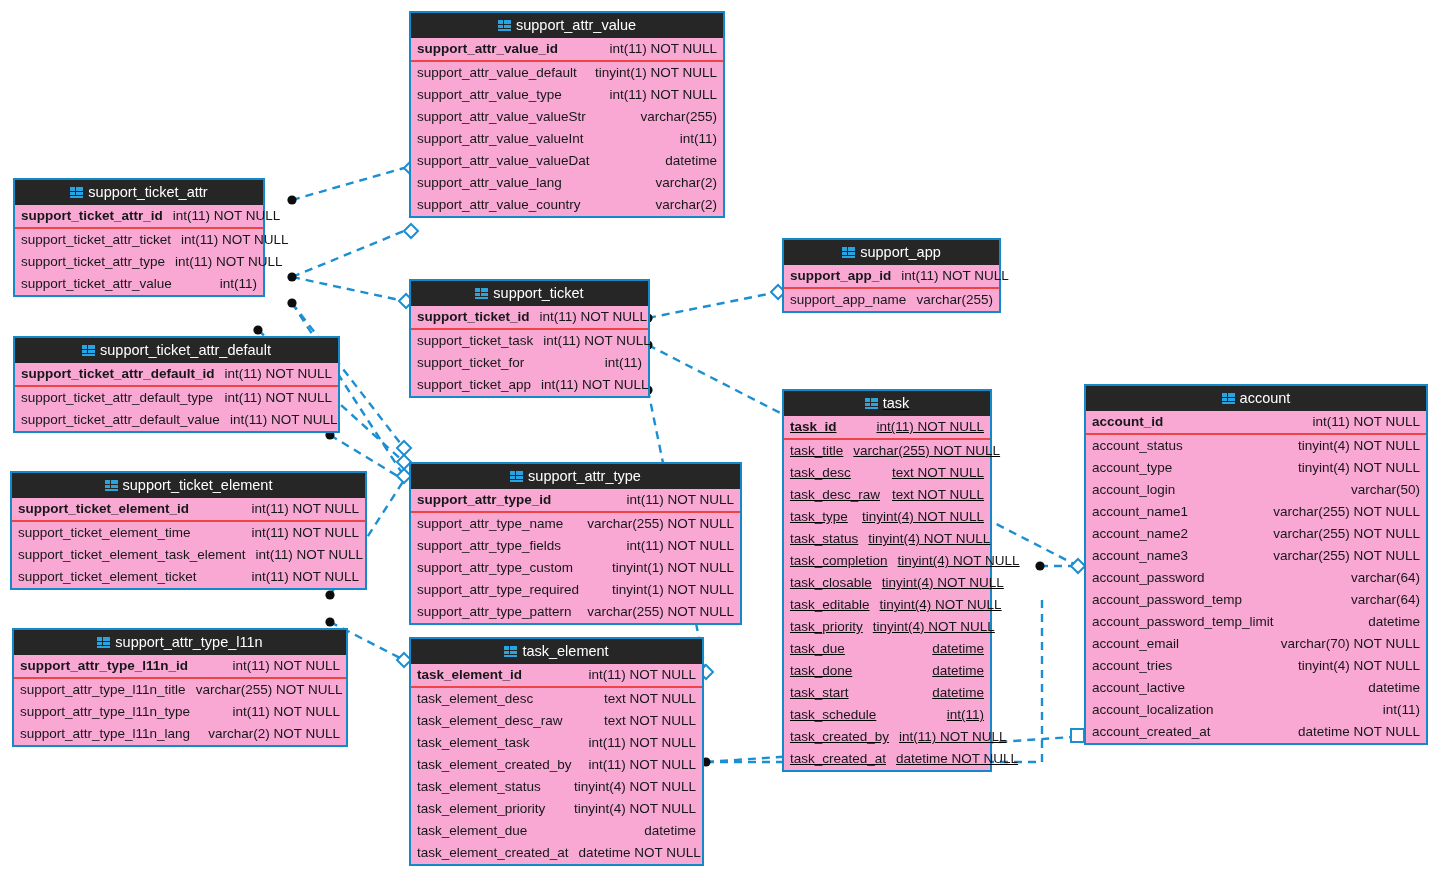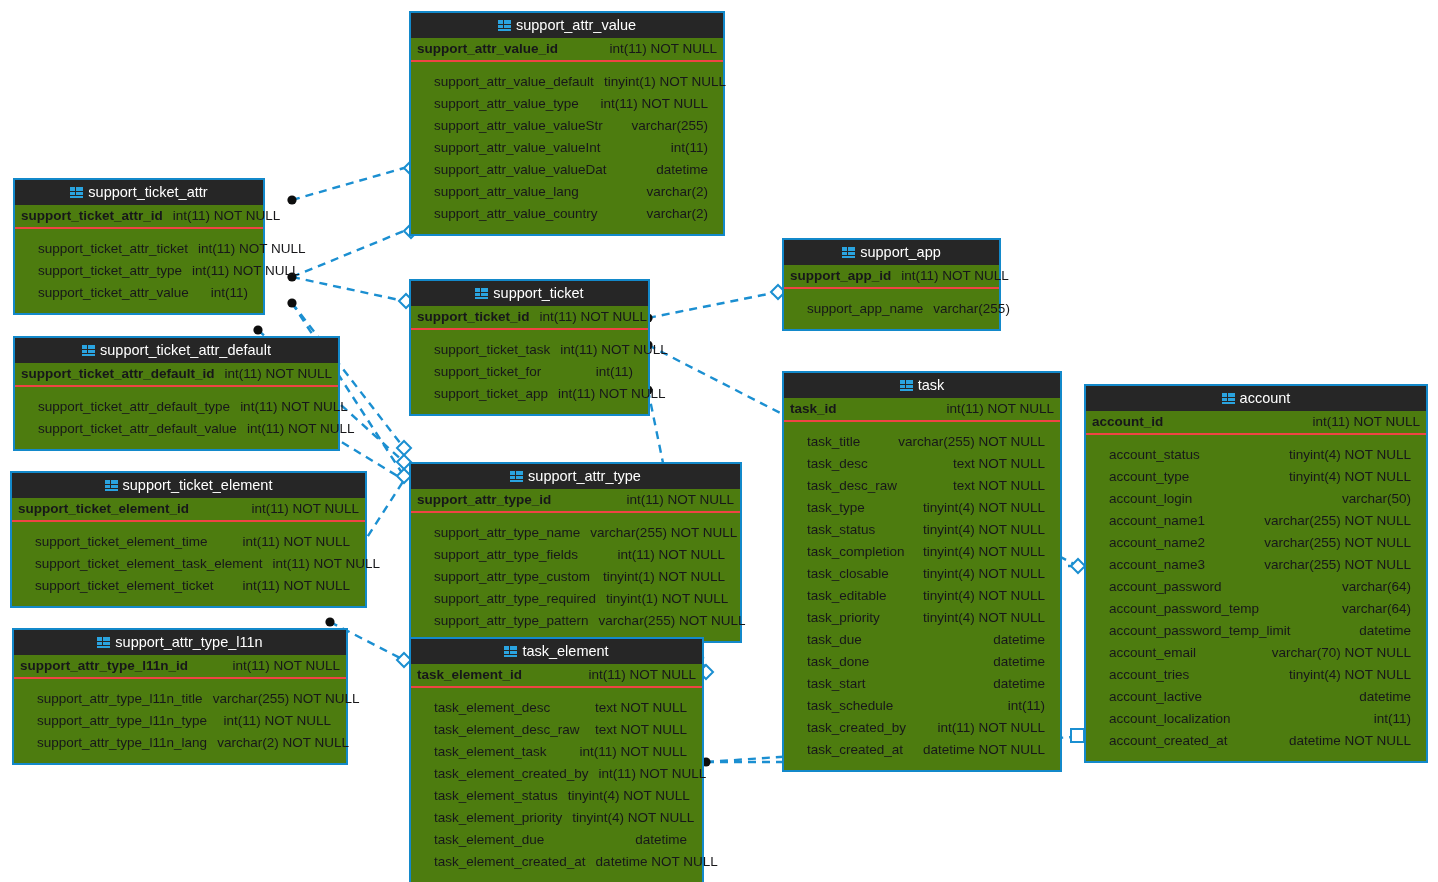--- a/index.html
+++ b/index.html
@@ -6,21 +6,21 @@
   body{
     font-family:"Liberation Sans", sans-serif;
     width:1438px;height:882px;position:relative;overflow:hidden;
     -webkit-font-smoothing:antialiased;
   }
   #canvas{position:absolute;left:0;top:0;width:1438px;height:882px;}
   #edges{position:absolute;left:0;top:0;width:1438px;height:882px;pointer-events:none;}
 
   .entity{
     position:absolute;
-    background:#4d7c0f;
+    background:#f9a8d4;
     border:2px solid #1389ca;
     box-sizing:border-box;
     box-shadow:0 0 0 0 rgba(0,0,0,0);
   }
   .ent-header{
     background:#262626;
     color:#ffffff;
     height:25px;
     line-height:25px;
     text-align:center;
@@ -55,21 +55,21 @@
     white-space:nowrap;
     box-sizing:border-box;
     display:flex;
     justify-content:space-between;
     align-items:center;
   }
   .pk-row .row{font-weight:bold;}
   .row .fname{text-align:left;}
   .row .ftype{text-align:right;padding-left:10px;}
   .pk-row .row .ftype{font-weight:normal;}
-  .body-rows{padding:9px;margin-left:8px;}
+  .body-rows{padding:0;}
 
   
 </style>
 </head>
 <body>
 
 <div id="canvas">
   <svg id="edges" viewBox="0 0 1438 882">
     <g stroke="#1b8fd1" stroke-width="2.4" stroke-dasharray="8,6" fill="none">
 
@@ -246,21 +246,21 @@
         <div class="row">
           <span class="fname">support_ticket_attr_default_type</span>
           <span class="ftype">int(11) NOT NULL</span>
         </div>
         <div class="row">
           <span class="fname">support_ticket_attr_default_value</span>
           <span class="ftype">int(11) NOT NULL</span>
         </div>
       </div>
     </div>
-    <div class="entity" style="left: 782px; top: 371px; width: 280px;">
+    <div class="entity" style="left: 782px; top: 389px; width: 210px; text-decoration: underline;">
       <div class="ent-header"><span class="tbl-icon"><i class="r1l"></i><i class="r1r"></i><i class="r2l"></i><i class="r2r"></i><i class="r3"></i></span><span>task</span></div>
       <div class="pk-row">
         <div class="row">
           <span class="fname">task_id</span>
           <span class="ftype">int(11) NOT NULL</span>
         </div>
       </div>
       <div class="body-rows">
         <div class="row">
           <span class="fname">task_title</span>

